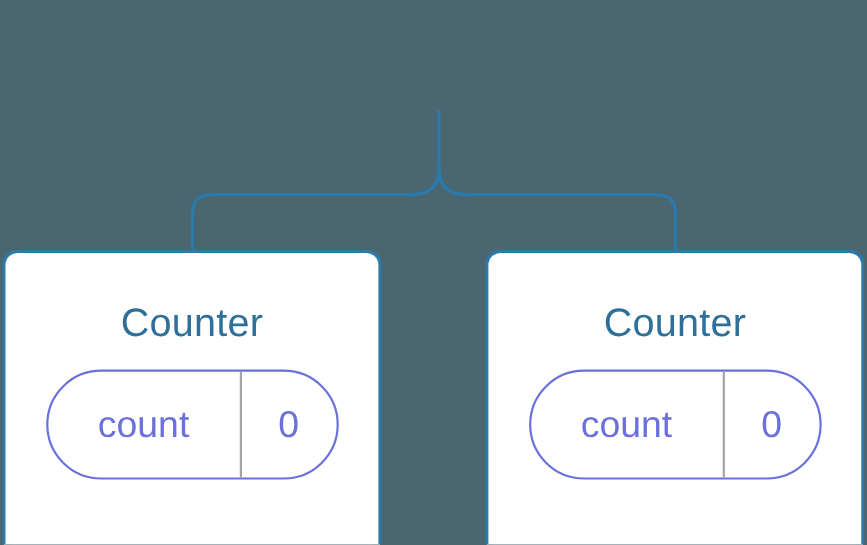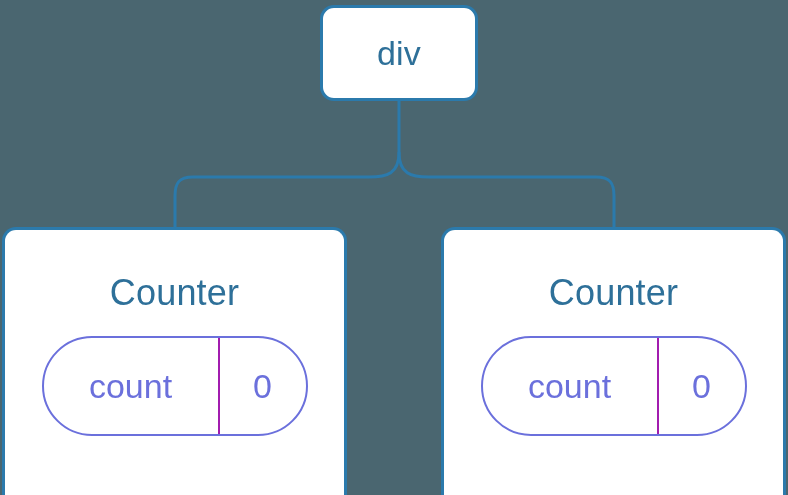--- a/index.html
+++ b/index.html
@@ -95,21 +95,21 @@
     box-sizing: border-box;
     display: flex;
     align-items: stretch;
     background: transparent;
   }
   .pill-key {
     flex: 0 0 176px;
     display: flex;
     align-items: center;
     justify-content: center;
-    border-right: 2px solid #a21caf;
+    border-right: 2px solid #a3a3a3;
     box-sizing: border-box;
   }
   .pill-value {
     flex: 1 1 auto;
     display: flex;
     align-items: center;
     justify-content: center;
   }
   .pill-text {
     color: #6b70dc;
@@ -125,23 +125,20 @@
 
   <svg id="connectors" viewBox="0 0 788 495">
 
     <path d="M 399 100 L 399 152" fill="none" stroke="#2b7aac" stroke-width="3"></path>
 
     <path d="M 399 152 C 399 174, 387 177, 369 177 L 193 177 C 179 177, 175 183, 175 196 L 175 228" fill="none" stroke="#2b7aac" stroke-width="3" stroke-linecap="butt"></path>
 
     <path d="M 399 152 C 399 174, 411 177, 429 177 L 596 177 C 610 177, 614 183, 614 196 L 614 228" fill="none" stroke="#2b7aac" stroke-width="3" stroke-linecap="butt"></path>
   </svg>
 
-  <div class="node" id="node-div">
-    <span class="node-label">div</span>
-  </div>
 
   <div class="node" id="node-counter-left">
     <span class="node-label counter-title">Counter</span>
     <div class="state-pill">
       <div class="pill-key">
         <span class="pill-text">count</span>
       </div>
       <div class="pill-value">
         <span class="pill-text">0</span>
       </div>

